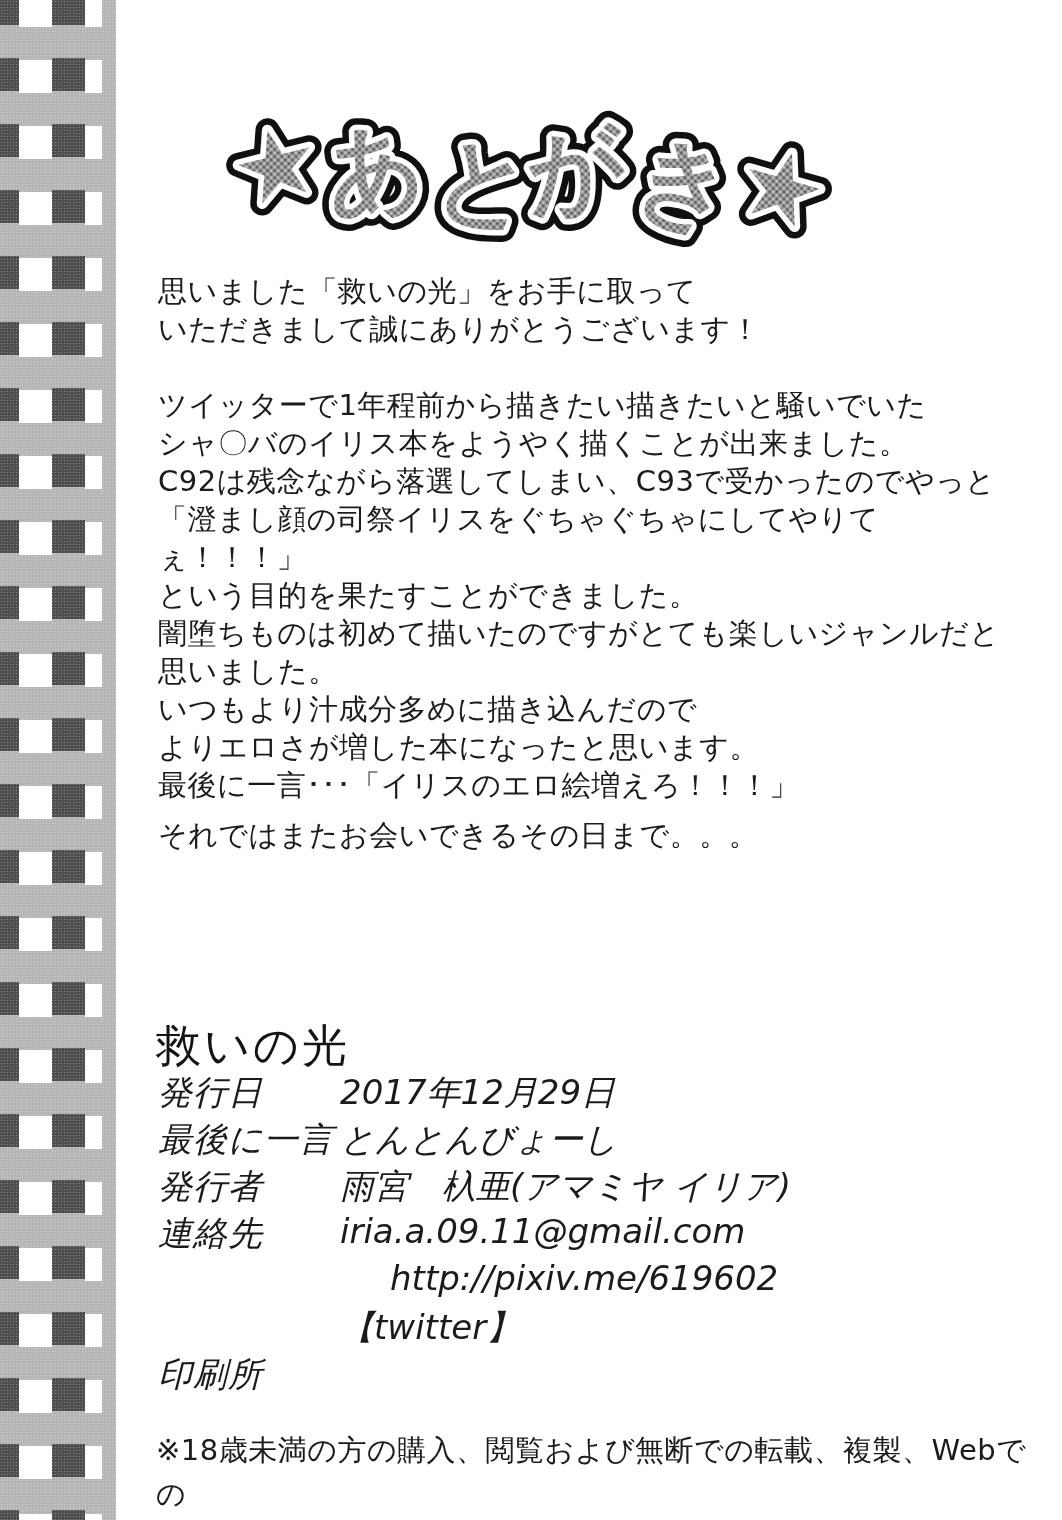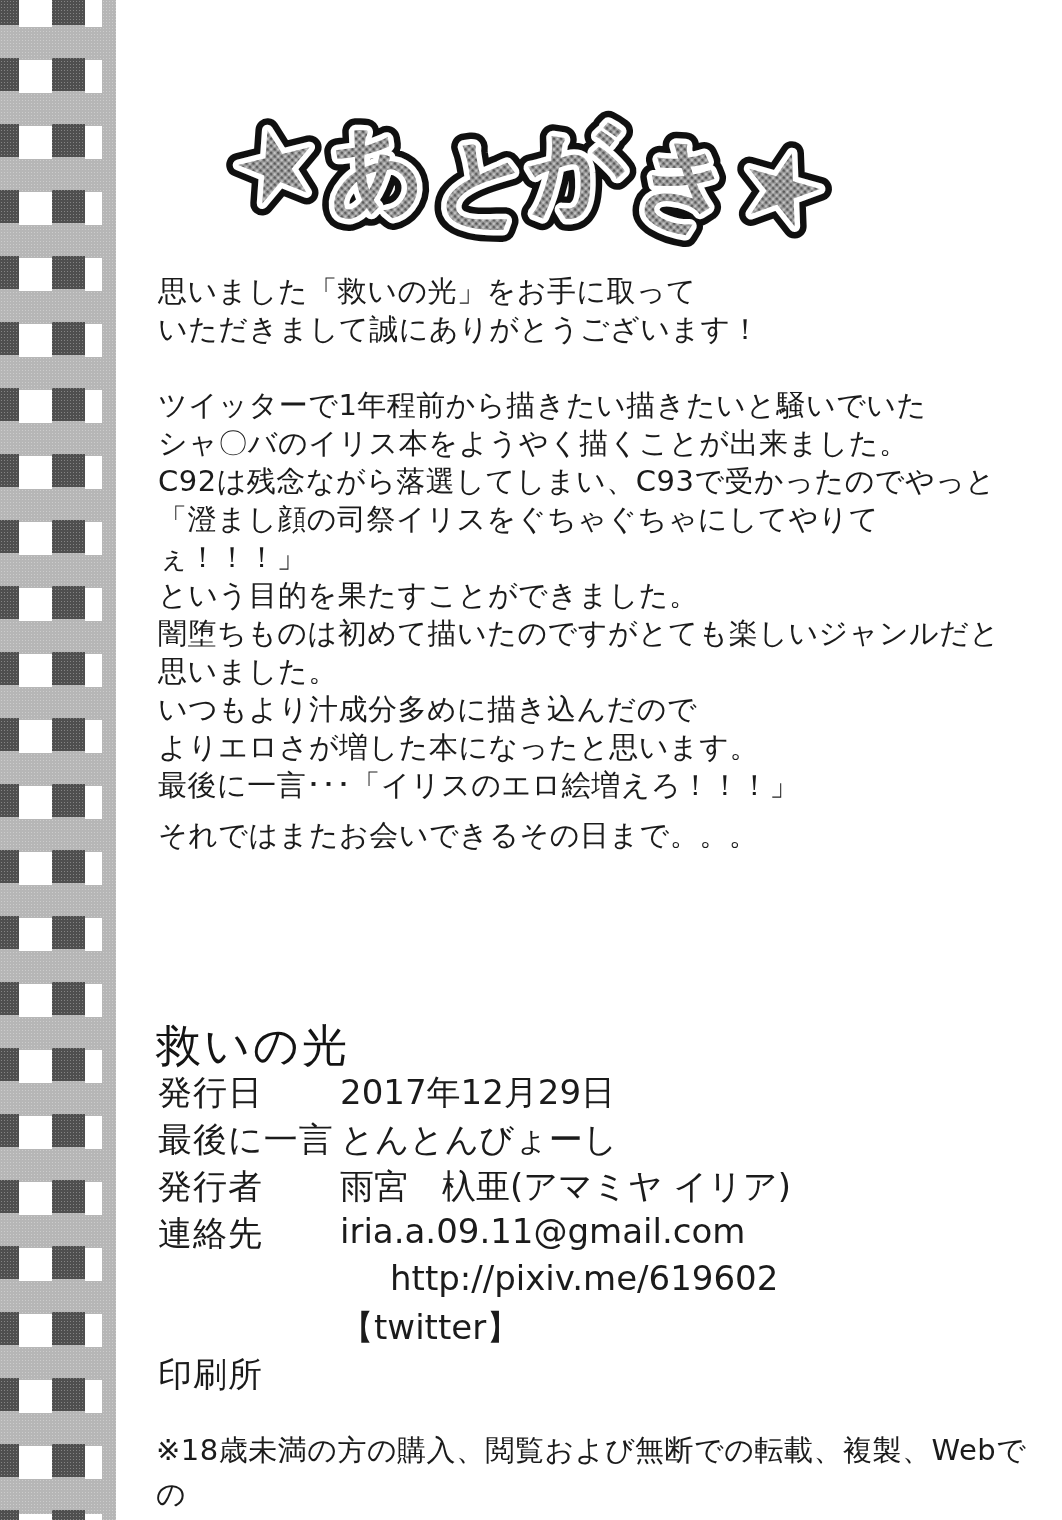--- a/index.html
+++ b/index.html
@@ -30,21 +30,21 @@
   .body-text{position:absolute;left:158px;top:272px;width:860px;font-size:29px;line-height:38px;}
   .body-text p{margin:0 0 38px 0;white-space:pre-line;letter-spacing:0.5px;}
   .body-text p.p2{margin-bottom:12px;}
 
   
   .book-title{
     position:absolute;left:156px;top:976px;
     font-family:Liberation Serif, serif;
     font-size:45px;letter-spacing:3px;color:#141414;margin-top:40px;
   }
-  .colophon{position:absolute;left:158px;top:1070px;width:880px;font-size:34px;}
+  .colophon{position:absolute;left:158px;top:1070px;width:880px;font-size:34px;font-style:italic;}
   .c-row{display:flex;height:47px;align-items:flex-start;white-space:nowrap;}
   .c-label{flex:0 0 182px;letter-spacing:1px;}
   .c-bracket{letter-spacing:0;}
   .c-row.contact-pixiv .c-value{margin-left:50px;}
   .c-row.contact-twitter .c-value{margin-left:24px;}
 
   
   .footer{
     position:absolute;left:156px;top:1428px;width:880px;
     font-size:29px;line-height:44px;white-space:pre-line;letter-spacing:0.5px;

